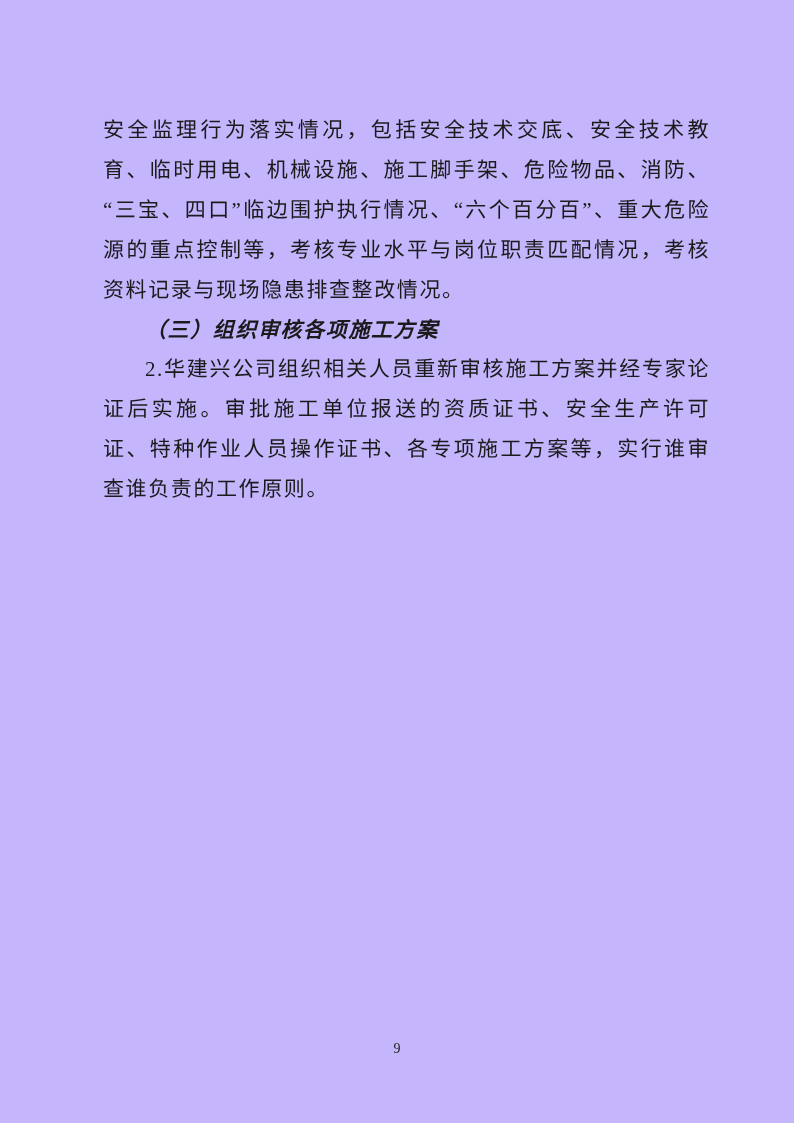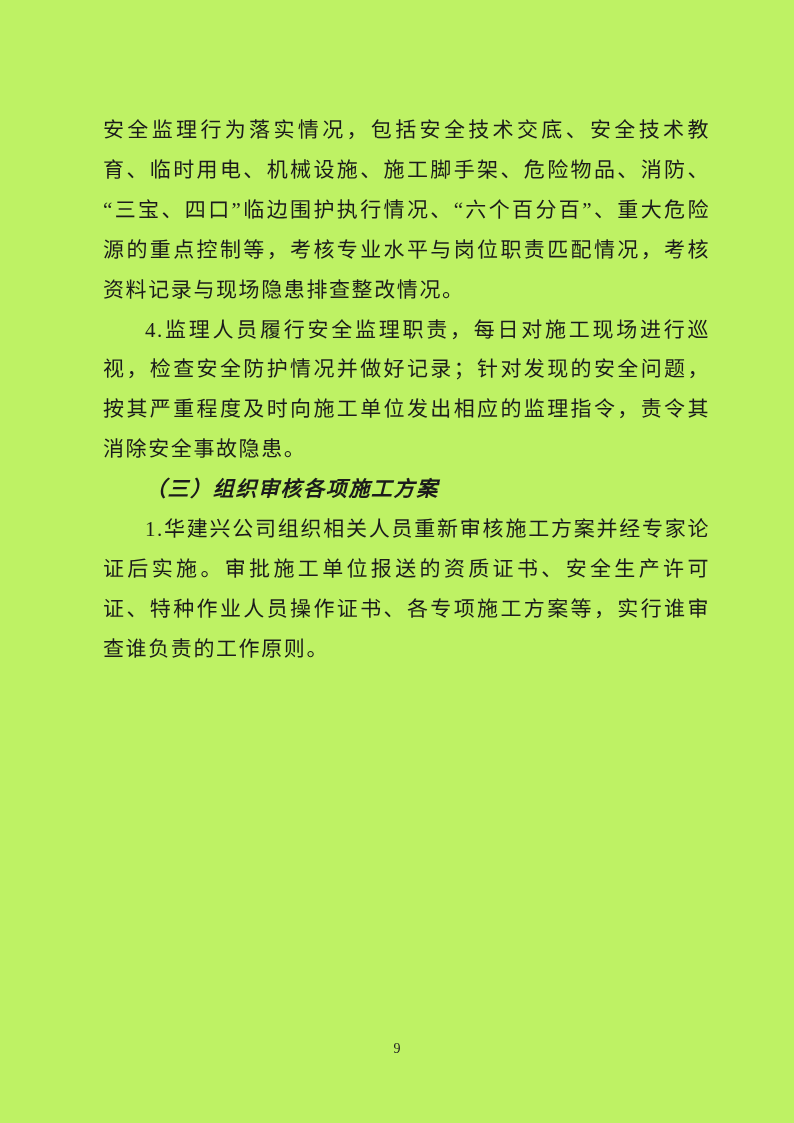--- a/index.html
+++ b/index.html
@@ -4,21 +4,21 @@
 <style>
   html, body {
     margin: 0;
     padding: 0;
     background: #ffffff;
   }
   .page {
     position: relative;
     width: 794px;
     height: 1123px;
-    background: #bef264;
+    background: #c4b5fd;
     overflow: hidden;
     font-family: "Liberation Serif", serif;
     color: #1b1b1b;
   }
   .content {
     position: absolute;
     left: 103px;
     top: 111px;
     width: 607px;
     font-size: 21px;
@@ -50,18 +50,17 @@
     color: #222222;
     font-family: "Liberation Serif", serif;
   }
 </style>
 </head>
 <body>
 
 <div class="page">
   <div class="content" id="document-body">
       <p class="body">安全监理行为落实情况，包括安全技术交底、安全技术教育、临时用电、机械设施、施工脚手架、危险物品、消防、“三宝、四口”临边围护执行情况、“六个百分百”、重大危险源的重点控制等，考核专业水平与岗位职责匹配情况，考核资料记录与现场隐患排查整改情况。</p>
-      <p class="body indent">4.监理人员履行安全监理职责，每日对施工现场进行巡视，检查安全防护情况并做好记录；针对发现的安全问题，按其严重程度及时向施工单位发出相应的监理指令，责令其消除安全事故隐患。</p>
       <p class="heading indent">（三）组织审核各项施工方案</p>
-      <p class="body indent">1.华建兴公司组织相关人员重新审核施工方案并经专家论证后实施。审批施工单位报送的资质证书、安全生产许可证、特种作业人员操作证书、各专项施工方案等，实行谁审查谁负责的工作原则。</p>
+      <p class="body indent">2.华建兴公司组织相关人员重新审核施工方案并经专家论证后实施。审批施工单位报送的资质证书、安全生产许可证、特种作业人员操作证书、各专项施工方案等，实行谁审查谁负责的工作原则。</p>
     </div>
   <div class="page-number">9</div>
 </div>
 
 </body></html>

